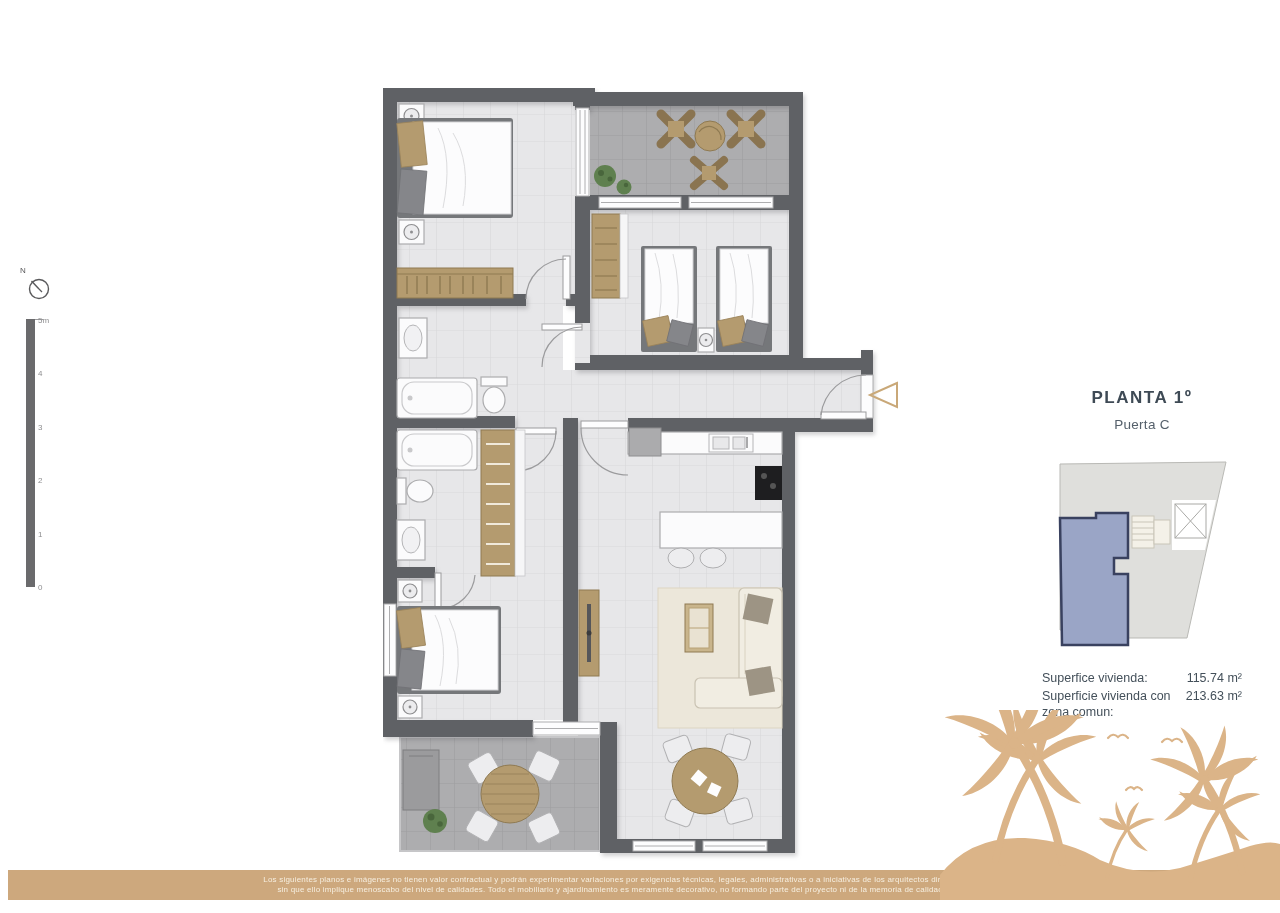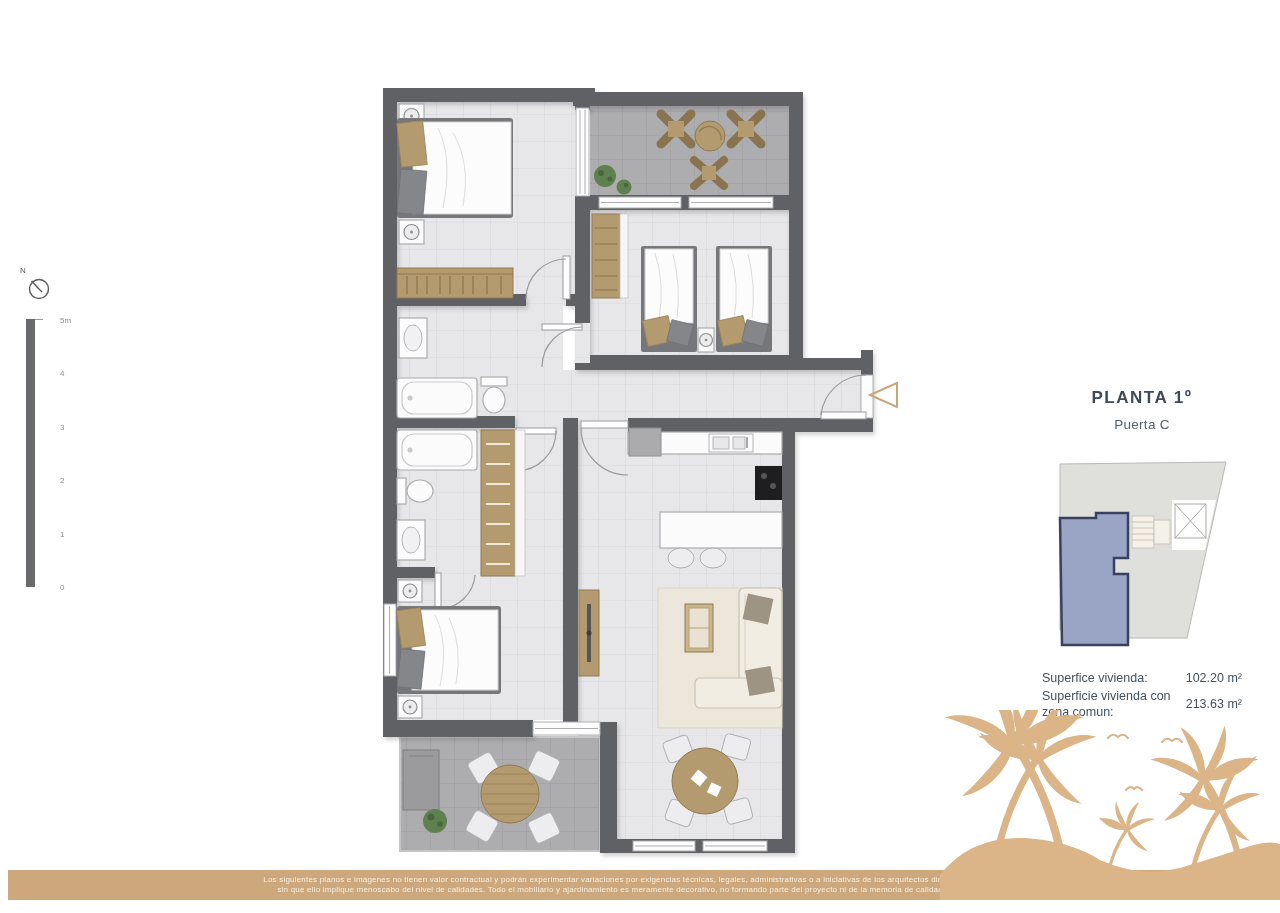--- a/index.html
+++ b/index.html
@@ -8,35 +8,35 @@
   .abs{position:absolute;}
 
   
   #compass{left:20px;top:268px;width:40px;height:40px;}
   #compass .n-label{position:absolute;left:0;top:-2px;font-size:8px;color:#5a5a5c;}
 
   
   #scalebar{left:26px;top:316px;width:40px;height:276px;}
   #scalebar .bar{position:absolute;left:0;top:3px;width:9px;height:268px;background:#6a6a6c;}
   #scalebar .tick-top{position:absolute;left:9px;top:3px;width:8px;height:1px;background:#9a9a9c;}
-  #scalebar .labels{position:absolute;left:34px;top:0;height:276px;display:flex;flex-direction:column;
+  #scalebar .labels{position:absolute;left:12px;top:0;height:276px;display:flex;flex-direction:column;
                     justify-content:space-between;font-size:8px;color:#8e8e90;}
 
   
   #plan{left:383px;top:88px;width:510px;height:774px;}
   #entry-marker{left:866px;top:381px;width:36px;height:28px;}
 
   
   #panel{left:1040px;top:388px;width:204px;}
   #panel h1{margin:0;text-align:center;font-size:17px;font-weight:bold;
             letter-spacing:1.5px;color:#3e4a55;}
   #panel .subtitle{margin-top:9px;text-align:center;font-size:13.5px;color:#55606b;letter-spacing:.3px;}
   #keyplan{display:block;margin:26px auto 0 auto;}
   #areas{margin-top:20px;font-size:12.5px;color:#44505a;line-height:16px;padding:0 2px;}
-  #areas .row{display:flex;justify-content:space-between;align-items:center;margin-bottom:2px;}
+  #areas .row{display:flex;justify-content:space-between;align-items:flex-start;margin-bottom:2px;}
   #areas .lbl{max-width:138px;}
   #areas .val{white-space:nowrap;}
 
   
   #disclaimer{left:8px;top:870px;width:1264px;height:30px;background:#cda87d;z-index:1;
               color:#f6eedf;font-size:8px;line-height:10.5px;text-align:center;padding-top:4.5px;
               box-sizing:border-box;letter-spacing:.2px;}
   #palms{left:940px;top:710px;width:340px;height:190px;z-index:2;}
 
   
@@ -401,21 +401,21 @@
       <line x1="78" y1="76" x2="100" y2="76" stroke="#c9c5b8"></line>
       <line x1="78" y1="82" x2="100" y2="82" stroke="#c9c5b8"></line>
       <rect x="100" y="62" width="16" height="24" fill="#f4f1e8" stroke="#c9c5b8"></rect>
     </g>
     <path d="M6,60 H42 V55 H74 V100 H60 V116 H74 V187 H8 Z" fill="#9aa5c6" stroke="#39415f" stroke-width="2.5" stroke-linejoin="miter"></path>
   </svg>
 
   <div id="areas">
     <div class="row">
       <span class="lbl">Superfice vivienda:</span>
-      <span class="val">102.20 m²</span>
+      <span class="val">115.74 m²</span>
     </div>
     <div class="row">
       <span class="lbl">Superficie vivienda con zona comun:</span>
       <span class="val">213.63 m²</span>
     </div>
   </div>
 </div>
 
 <svg class="abs" id="palms" viewBox="0 0 340 190">
   <defs>

